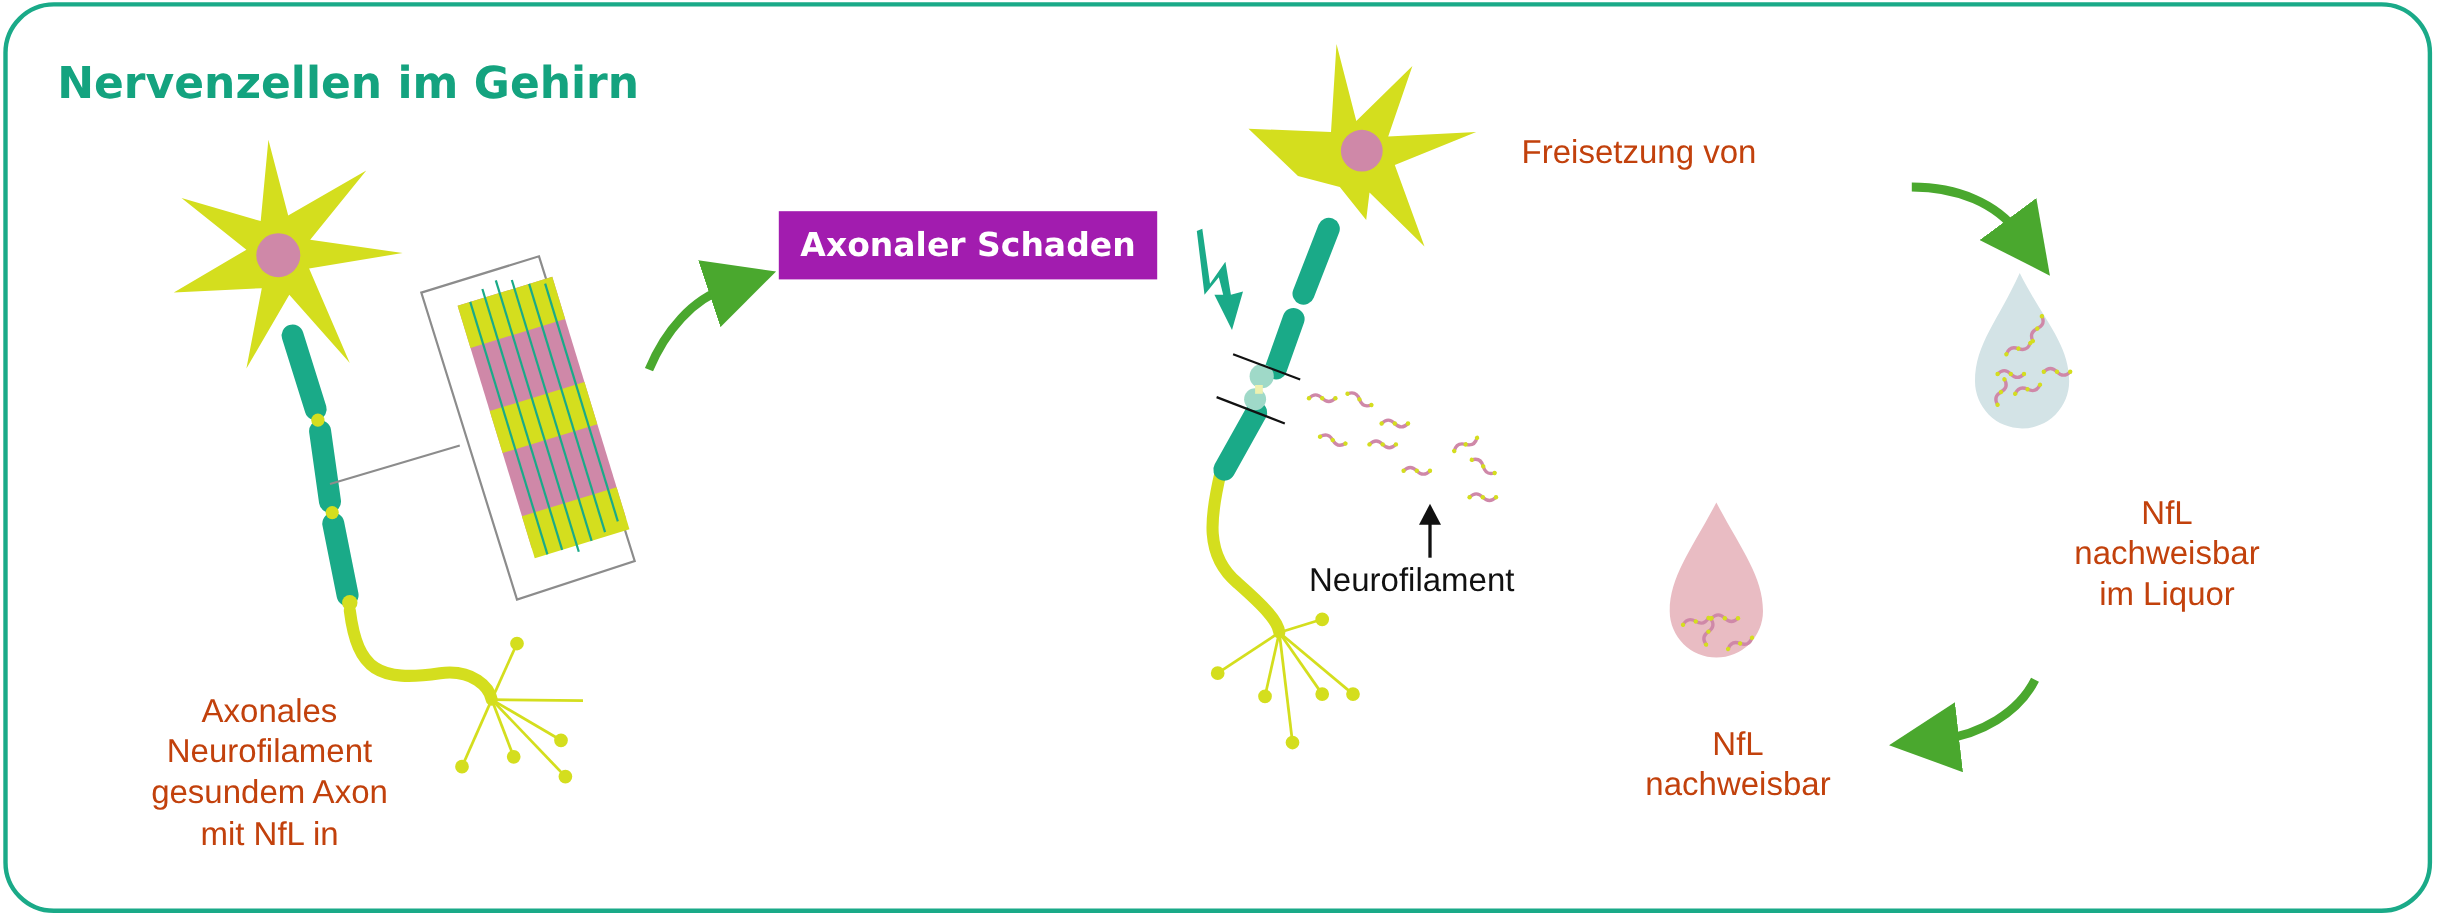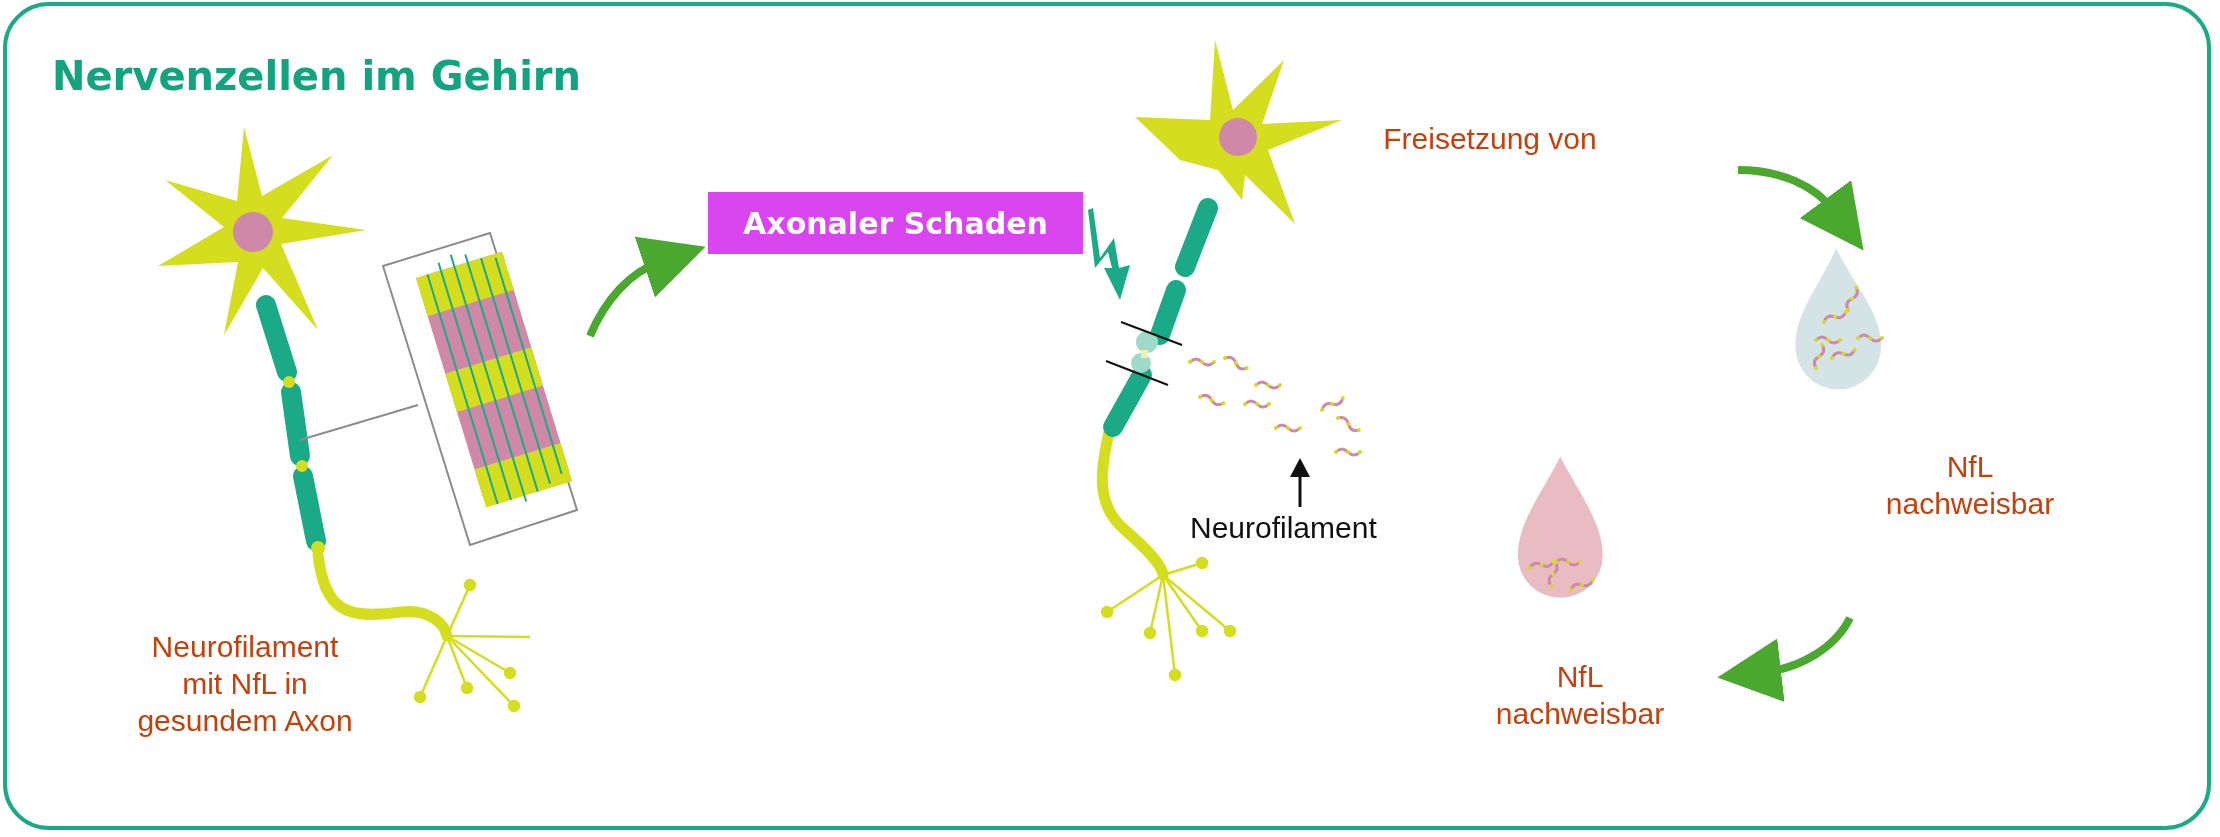--- a/index.html
+++ b/index.html
@@ -5,22 +5,22 @@
   html, body { margin: 0; padding: 0; background: #ffffff; }
   body { width: 2220px; height: 837px; position: relative; overflow: hidden;
          font-family: "Liberation Sans", "DejaVu Sans", sans-serif; }
   .frame { position: absolute; left: 3px; top: 2px; width: 2208px; height: 828px;
            border: 4px solid #1aaa88; border-radius: 46px; box-sizing: border-box; }
   svg.art { position: absolute; left: 0; top: 0; }
   .txt { position: absolute; color: #c2410c; text-align: center; line-height: 1.24; }
   .title { left: 52px; top: 52px; font-size: 40px; font-weight: bold; color: #14a37f;
            font-family: "DejaVu Sans", sans-serif; letter-spacing: 0px; text-align: left; }
   .lbl-left { left: 95px; top: 628px; width: 300px; font-size: 30px; }
-  .badge { position: absolute; left: 708px; top: 192px; width: 375px; height: 62px;
-           background: #d946ef; color: #ffffff; font-weight: bold; font-size: 30px;
+  .badge { position: absolute; left: 708px; top: 192px; width: 344px; height: 62px;
+           background: #a21caf; color: #ffffff; font-weight: bold; font-size: 30px;
            display: flex; align-items: center; justify-content: center;
            font-family: "DejaVu Sans", sans-serif; }
   .lbl-release { left: 1330px; top: 120px; width: 320px; font-size: 30px; }
   .lbl-neuro { position: absolute; left: 1190px; top: 511px; font-size: 30px; color: #111111; }
   .lbl-liquor { left: 1850px; top: 448px; width: 240px; font-size: 30px; }
   .lbl-blut { left: 1460px; top: 658px; width: 240px; font-size: 30px; }
   .line { display: block; }
 </style>
 </head>
 <body>
@@ -164,34 +164,36 @@
     <use href="#nfl" x="1530" y="568" transform="rotate(-15 1530 568)"></use>
     <use href="#nfl" x="1556" y="562"></use>
     <use href="#nfl" x="1551" y="586" transform="rotate(-80 1551 586)"></use>
     <use href="#nfl" x="1571" y="590" transform="rotate(-25 1571 590)"></use>
   </g>
 </svg>
 
 <div class="txt title">Nervenzellen im Gehirn</div>
 
 <div class="txt lbl-left">
+  <span class="line">Axonales</span>
   <span class="line">Neurofilament</span>
+  <span class="line">gesundem Axon</span>
   <span class="line">mit NfL in</span>
-  <span class="line">gesundem Axon</span>
 </div>
 
 <div class="badge">Axonaler Schaden</div>
 
 <div class="txt lbl-release">
   <span class="line">Freisetzung von</span>
 </div>
 
 <div class="lbl-neuro">Neurofilament</div>
 
 <div class="txt lbl-liquor">
   <span class="line">NfL</span>
   <span class="line">nachweisbar</span>
+  <span class="line">im Liquor</span>
 </div>
 
 <div class="txt lbl-blut">
   <span class="line">NfL</span>
   <span class="line">nachweisbar</span>
 </div>
 
 </body></html>

